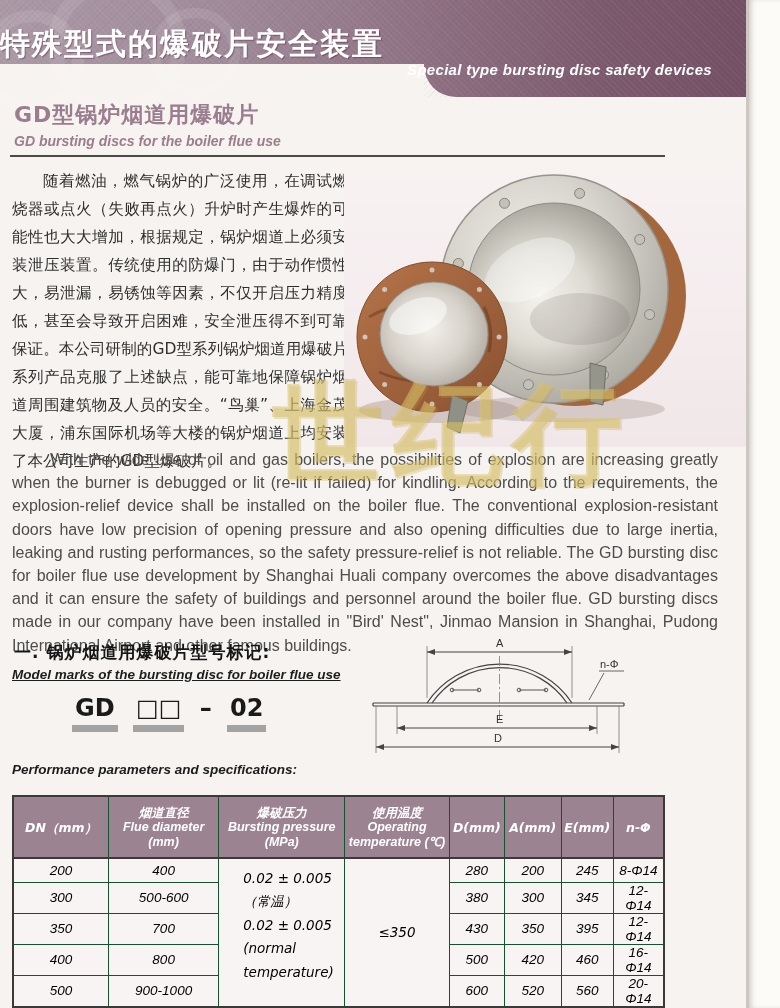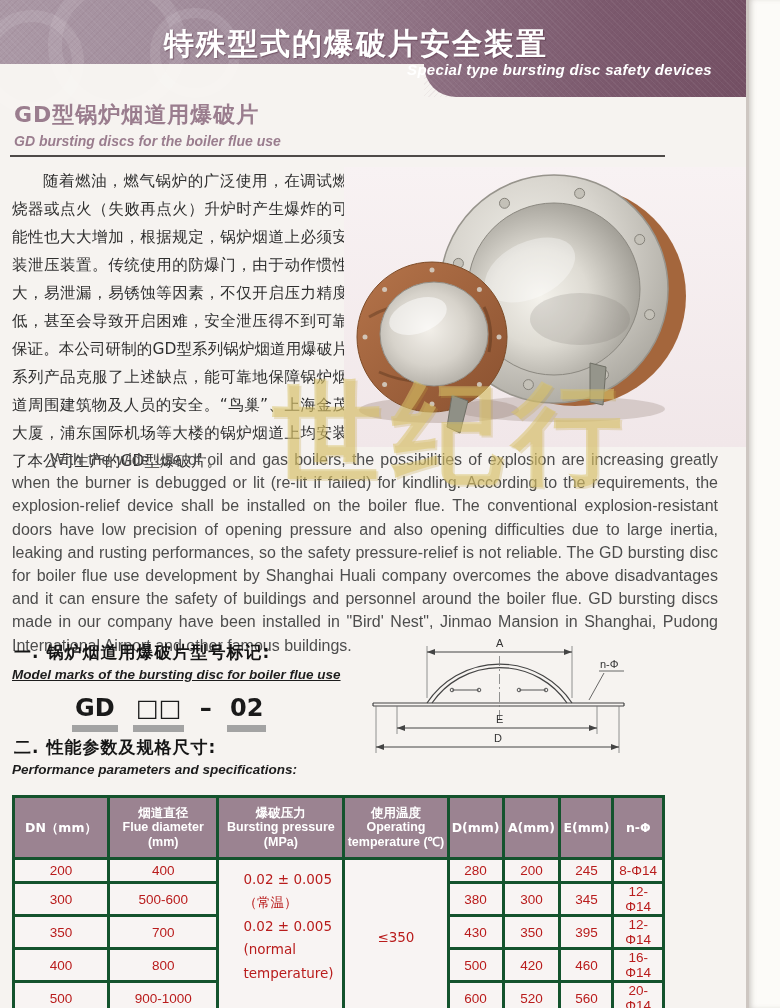--- a/index.html
+++ b/index.html
@@ -12,21 +12,21 @@
   .banner-ext{position:absolute;left:424px;top:0;width:322px;height:97px;
     background:linear-gradient(90deg,#8e7183 0%,#7c5a6e 55%,#745064 100%);
     border-bottom-left-radius:32px;}
   .banner-tex{position:absolute;inset:0;pointer-events:none;
     background:repeating-linear-gradient(45deg,rgba(255,255,255,.05) 0 1px,transparent 1px 4px),
                repeating-linear-gradient(-45deg,rgba(90,50,70,.06) 0 1px,transparent 1px 4px);}
   .swirl{position:absolute;border-radius:50%;border:14px solid rgba(255,255,255,.10);}
   .swirl.s1{left:48px;top:-24px;width:110px;height:110px;}
   .swirl.s2{left:150px;top:8px;width:70px;height:70px;border-width:10px;}
   .swirl.s3{left:-20px;top:10px;width:80px;height:80px;border-width:12px;}
-  .banner-title{position:absolute;left:0;top:24px;width:712px;text-align:center;color:#fff;
+  .banner-title{position:absolute;left:0;top:24px;width:712px;text-align:left;color:#fff;
     font-family:"DejaVu Sans",sans-serif;font-size:30px;font-weight:bold;letter-spacing:2px;
     text-shadow:1px 1px 1px rgba(60,20,40,.4);}
   .banner-subtitle{position:absolute;left:0;top:61px;width:712px;text-align:right;color:#fff;
     font-size:15px;font-weight:bold;font-style:italic;letter-spacing:.3px;}
   
   .page-edge{position:absolute;left:746px;top:0;width:34px;height:1008px;background:#fcfbf8;
     border-left:3px solid #cdc6c1;box-shadow:inset 4px 0 6px -3px rgba(120,110,105,.45);}
   
   .sec-title-zh{position:absolute;left:14px;top:100px;color:#9a7d8e;font-weight:bold;font-size:22px;
     font-family:"DejaVu Sans",sans-serif;letter-spacing:1px;}
@@ -54,28 +54,28 @@
     font-family:"DejaVu Sans",sans-serif;}
   .model span{display:inline-block;}
   .model .u{border-bottom:7px solid #a3a3a3;padding:0 3px 3px;margin-right:7px;}
   .model .dash{margin-right:7px;padding-bottom:3px;}
   
   .diagram{position:absolute;left:366px;top:630px;}
   .diagram text{font-family:"Liberation Sans",sans-serif;font-size:11px;fill:#333;}
   
   .spec-table{position:absolute;left:12px;top:795px;width:653px;border-collapse:collapse;
     background:#f8f4f3;}
-  .spec-table th,.spec-table td{border:3px solid #14532d;}
+  .spec-table th,.spec-table td{border:1px solid #14532d;font-style:italic;}
   .spec-table{border:2px solid #3c3a38;}
   .spec-table thead tr{height:62px;}
   .spec-table tbody tr{height:24px;}
   .spec-table th{background:#9b8391;color:#fff;font-weight:bold;font-size:12.5px;line-height:15px;
     padding:2px;font-family:"DejaVu Sans",sans-serif;border-bottom:2px solid #3c3a38;}
   .spec-table th .en{font-family:"Liberation Sans",sans-serif;}
-  .spec-table td{font-size:13.5px;color:#b91c1c;text-align:center;padding:0 2px;}
+  .spec-table td{font-size:13.5px;color:#000000;text-align:center;padding:0 2px;}
   .pressure-cell{text-align:left !important;vertical-align:top;padding:8px 4px 0 24px !important;
     line-height:23.4px;font-family:"DejaVu Sans",sans-serif;}
   .temp-cell{font-family:"DejaVu Sans",sans-serif;}
 </style>
 </head>
 <body>
 
 <div class="page">
 
   <div class="banner-bar">
@@ -221,21 +221,20 @@
         <line x1="238" y1="43" x2="223" y2="70" stroke-width=".8"></line>
         <line x1="233" y1="41" x2="258" y2="41" stroke-width=".8"></line>
       </g>
       <text x="130" y="17">A</text>
       <text x="130" y="93">E</text>
       <text x="128" y="112">D</text>
       <text x="234" y="38">n-Φ</text>
     </svg>
   </div>
 
-  <div class="h-zh h2-zh">二. 性能参数及规格尺寸:</div>
   <div class="h-en h2-en">Performance parameters and specifications:</div>
 
   <table class="spec-table">
     <colgroup>
       <col style="width:96px">
         <col style="width:111px">
         <col style="width:126px">
         <col style="width:105px">
       <col style="width:55px">
         <col style="width:57px">

